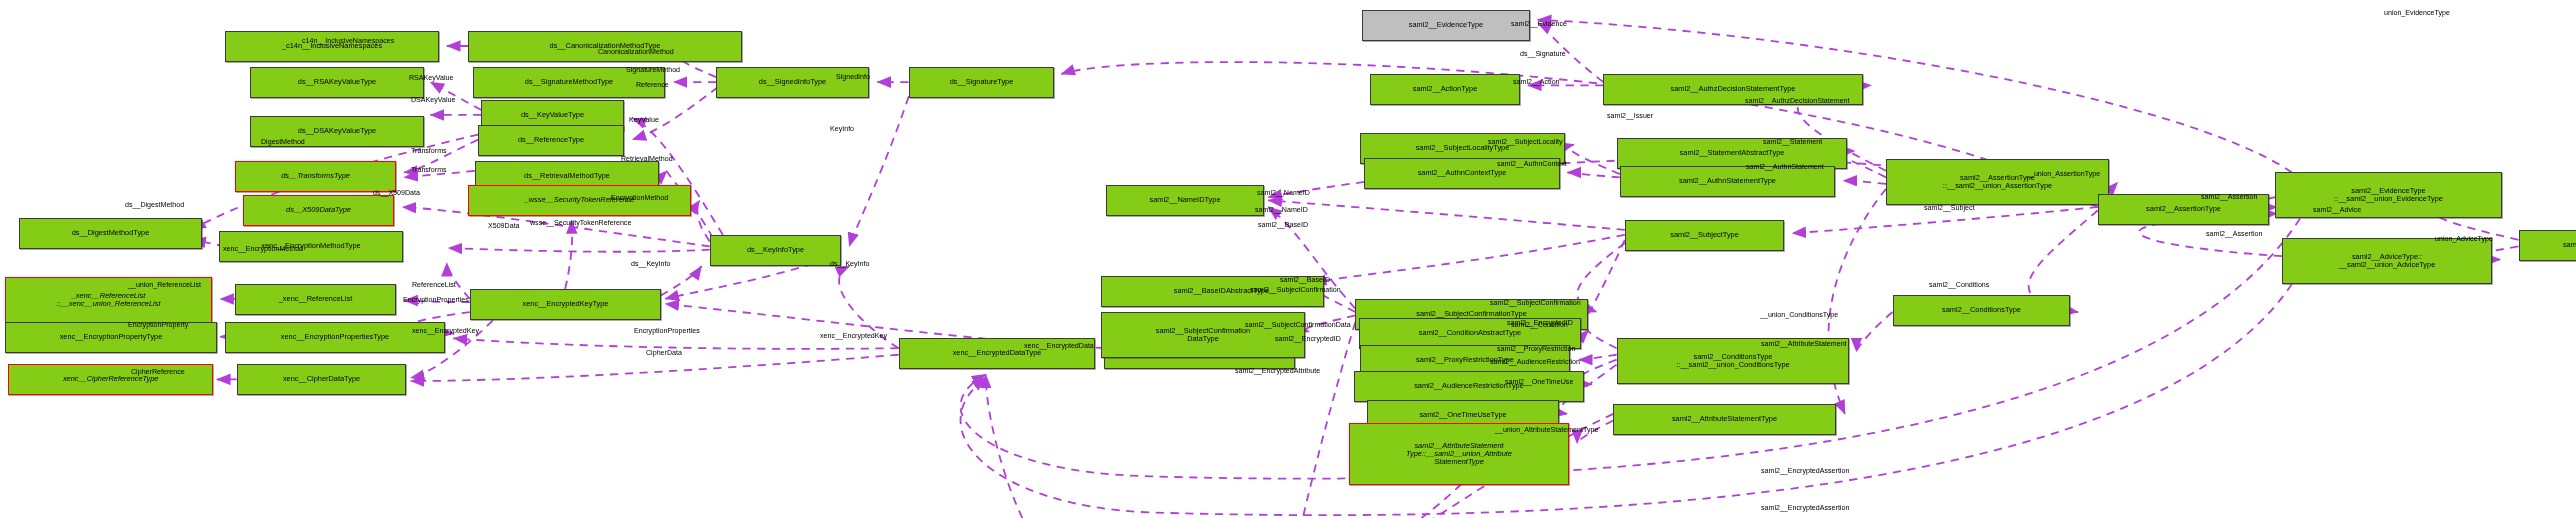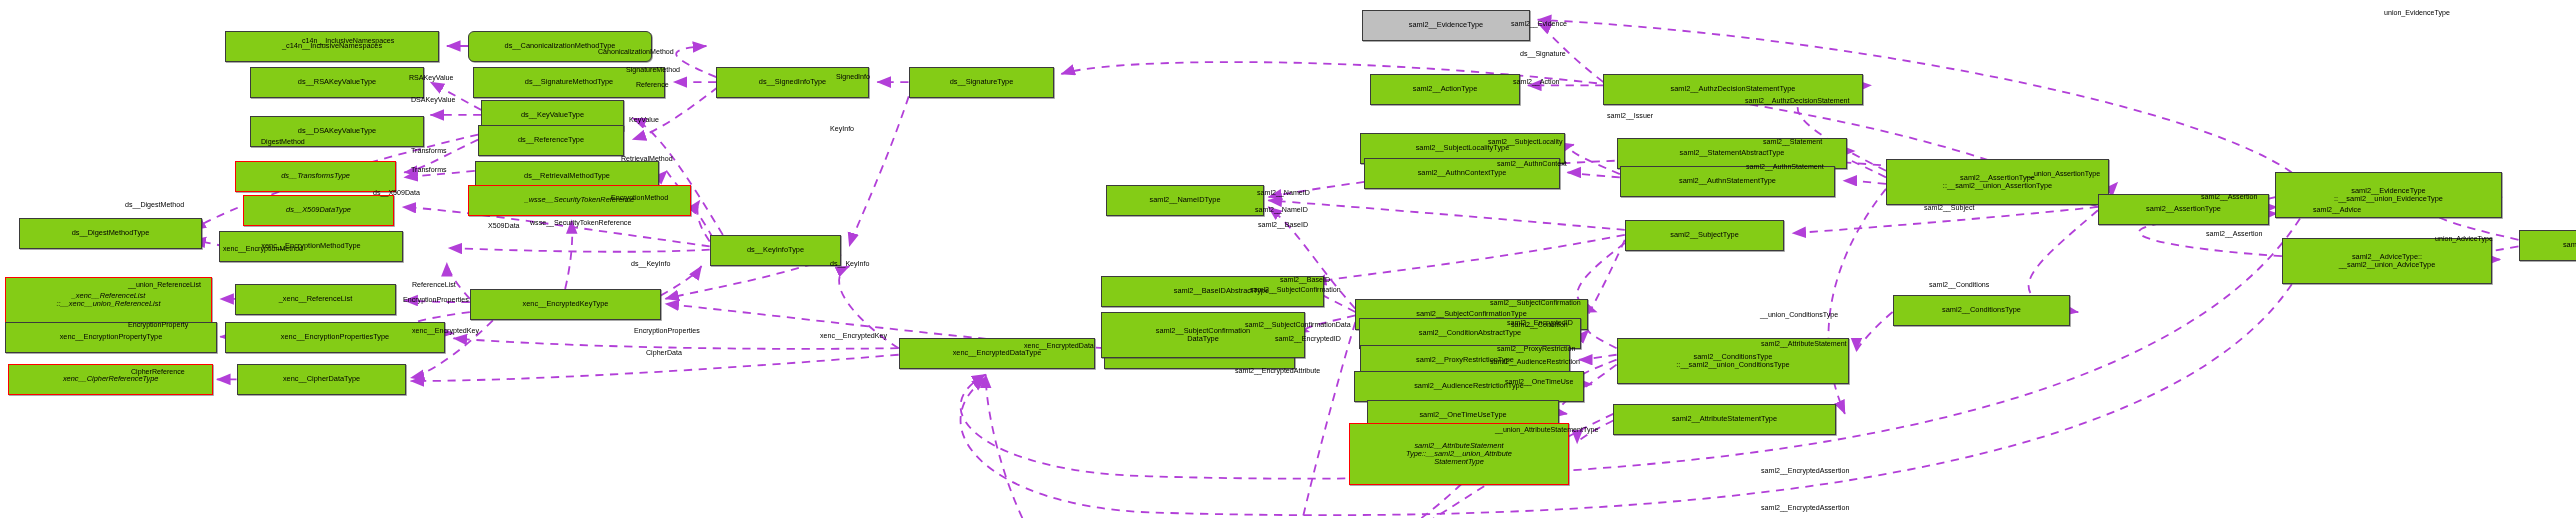--- a/index.html
+++ b/index.html
@@ -173,21 +173,21 @@
       <div class="node red" style="left: 235px; top: 161px; width: 161px; height: 31px;">ds__TransformsType</div>
       <div class="node red" style="left: 243px; top: 195px; width: 151px; height: 31px;">ds__X509DataType</div>
       <div class="node" style="left: 219px; top: 231px; width: 184px; height: 31px;">xenc__EncryptionMethodType</div>
       <div class="node red" style="left: 5px; top: 277px; width: 207px; height: 46px;">_xenc__ReferenceList
 ::__xenc__union_ReferenceList</div>
       <div class="node" style="left: 235px; top: 284px; width: 161px; height: 31px;">_xenc__ReferenceList</div>
       <div class="node" style="left: 5px; top: 322px; width: 212px; height: 31px;">xenc__EncryptionPropertyType</div>
       <div class="node" style="left: 225px; top: 322px; width: 220px; height: 31px;">xenc__EncryptionPropertiesType</div>
       <div class="node red" style="left: 8.2px; top: 364px; width: 205px; height: 31px;">xenc__CipherReferenceType</div>
       <div class="node" style="left: 237px; top: 364px; width: 169px; height: 31px;">xenc__CipherDataType</div>
-      <div class="node" style="left: 468px; top: 31px; width: 184px; height: 31px; border-radius: 6px;">ds__CanonicalizationMethodType</div>
+      <div class="node" style="left: 468px; top: 31px; width: 274px; height: 31px;">ds__CanonicalizationMethodType</div>
       <div class="node" style="left: 473px; top: 67px; width: 192px; height: 31px;">ds__SignatureMethodType</div>
       <div class="node" style="left: 481px; top: 100px; width: 143px; height: 31px;">ds__KeyValueType</div>
       <div class="node" style="left: 478px; top: 125px; width: 146px; height: 31px;">ds__ReferenceType</div>
       <div class="node" style="left: 475px; top: 161px; width: 184px; height: 31px;">ds__RetrievalMethodType</div>
       <div class="node red" style="left: 468px; top: 185px; width: 223px; height: 31px;">_wsse__SecurityTokenReference</div>
       <div class="node" style="left: 470px; top: 289px; width: 191px; height: 31px;">xenc__EncryptedKeyType</div>
       <div class="node" style="left: 716px; top: 67px; width: 153px; height: 31px;">ds__SignedInfoType</div>
       <div class="node" style="left: 710px; top: 235px; width: 131px; height: 31px;">ds__KeyInfoType</div>
       <div class="node" style="left: 899px; top: 338px; width: 196px; height: 31px;">xenc__EncryptedDataType</div>
       <div class="node" style="left: 909px; top: 67px; width: 145px; height: 31px;">ds__SignatureType</div>

